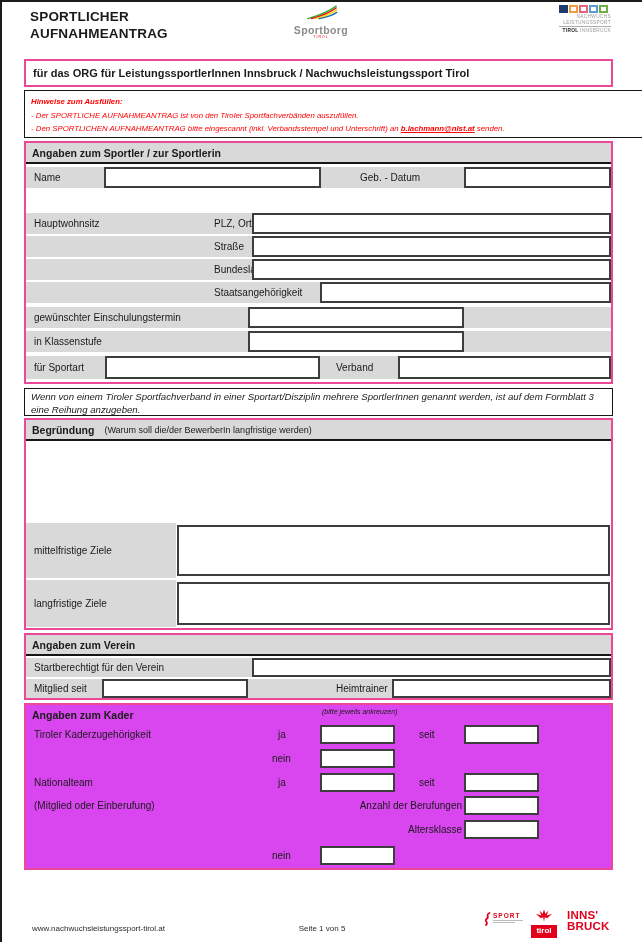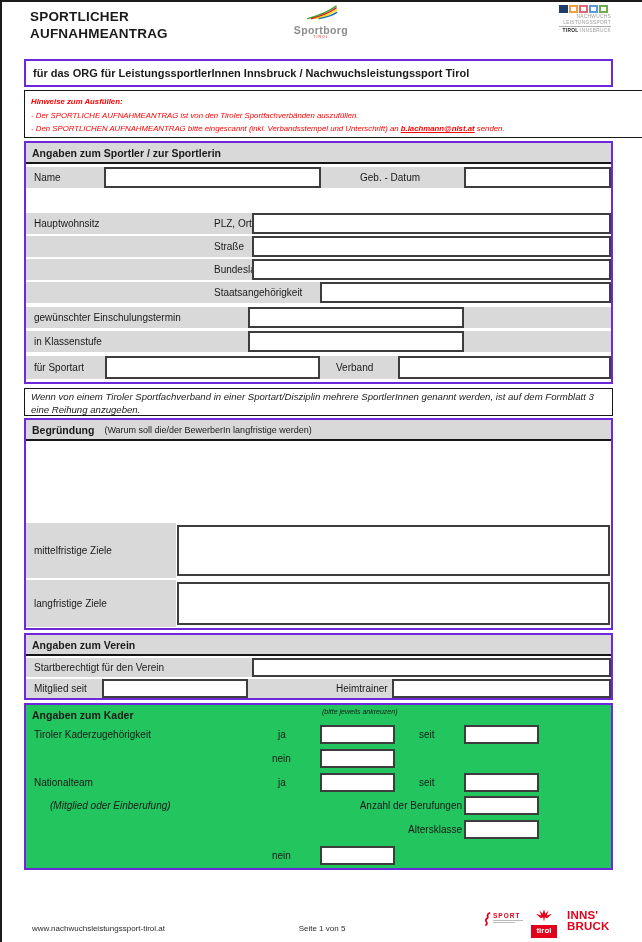--- a/index.html
+++ b/index.html
@@ -1,20 +1,20 @@
 <!DOCTYPE html>
 <html><head>
 <meta charset="utf-8">
 <style>
   html,body{margin:0;padding:0;background:#fff}
   .page{position:relative;width:642px;height:942px;background:#fff;overflow:hidden;
         font-family:"Liberation Sans",sans-serif;color:#1a1a1a;box-sizing:border-box;
         border-top:2px solid #1c1c1c;border-left:2px solid #1c1c1c}
   .abs{position:absolute}
-  .bx{position:absolute;border:2px solid #6d28d9;box-sizing:border-box;background:#fff}
+  .bx{position:absolute;border:2px solid #ec4899;box-sizing:border-box;background:#fff}
   .bx-thin{position:absolute;border:1.5px solid #161616;box-sizing:border-box;background:#fff}
   .sechdr{position:absolute;left:0;right:0;top:0;background:#d9d9d9;border-bottom:2px solid #161616;
           box-sizing:border-box;font-weight:bold;font-size:10.5px;display:flex;align-items:center;padding-left:6px}
   .row{position:absolute;left:0;right:0;background:#d9d9d9}
   .row-clear{position:absolute;left:0;right:0;background:transparent}
   .lbl{position:absolute;top:0;bottom:0;display:flex;align-items:center;font-size:10px;white-space:nowrap}
   .lbl-r{justify-content:flex-end;text-align:center}
   .inp{position:absolute;top:0;height:100%;background:#fff;border:2px solid #3d3d3d;box-sizing:border-box;
        padding:0 3px;font:10px "Liberation Sans",sans-serif;outline:none}
   .title{font-weight:bold;font-size:13.5px;line-height:17px;letter-spacing:.2px}
@@ -167,21 +167,21 @@
     </div>
 
     <div class="row" style="top:44px;height:19px">
       <span class="lbl" style="left:8px">Mitglied seit</span>
       <input class="inp" style="left: 76px; width: 146px;">
       <span class="lbl" style="left:310px">Heimtrainer</span>
       <input class="inp" style="left: 366px; width: 219px;">
     </div>
   </div>
 
-  <div class="bx" style="left:22px;top:701px;width:589px;height:167px;background:#22c55e">
+  <div class="bx" style="left:22px;top:701px;width:589px;height:167px;background:#d946ef">
     <div class="abs" style="left:0;right:0;top:0;height:19px">
       <span class="lbl" style="left:6px;font-weight:bold;font-size:10.5px">Angaben zum Kader</span>
       <span class="kadernote">(bitte jeweils ankreuzen)</span>
     </div>
 
     <div class="row-clear" style="top:20px;height:19px">
       <span class="lbl" style="left:8px">Tiroler Kaderzugehörigkeit</span>
       <span class="lbl" style="left:252px">ja</span>
       <input class="inp" style="left: 294px; width: 75px;">
       <span class="lbl" style="left:393px">seit</span>
@@ -195,21 +195,21 @@
 
     <div class="row-clear" style="top:68px;height:19px">
       <span class="lbl" style="left:8px">Nationalteam</span>
       <span class="lbl" style="left:252px">ja</span>
       <input class="inp" style="left: 294px; width: 75px;">
       <span class="lbl" style="left:393px">seit</span>
       <input class="inp" style="left: 438px; width: 75px;">
     </div>
 
     <div class="row-clear" style="top:91px;height:19px">
-      <span class="lbl" style="left:24px;font-style:italic">(Mitglied oder Einberufung)</span>
+      <span class="lbl" style="left:8px;">(Mitglied oder Einberufung)</span>
       <span class="lbl lbl-r" style="left:300px;width:136px">Anzahl der Berufungen</span>
       <input class="inp" style="left: 438px; width: 75px;">
     </div>
 
     <div class="row-clear" style="top:115px;height:19px">
       <span class="lbl lbl-r" style="left:340px;width:96px">Altersklasse</span>
       <input class="inp" style="left: 438px; width: 75px;">
     </div>
 
     <div class="row-clear" style="top:141px;height:19px">

